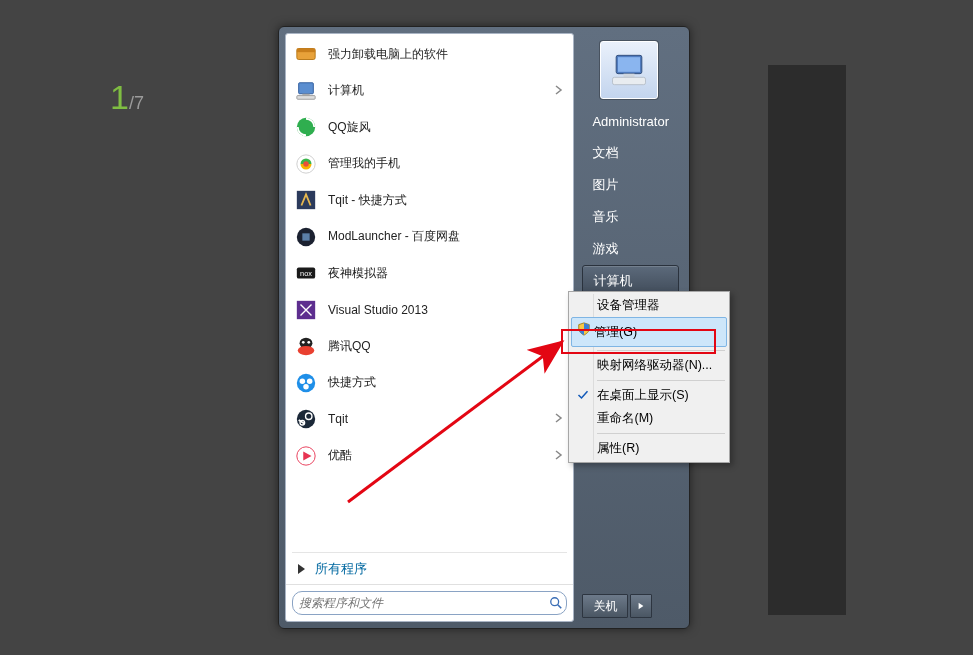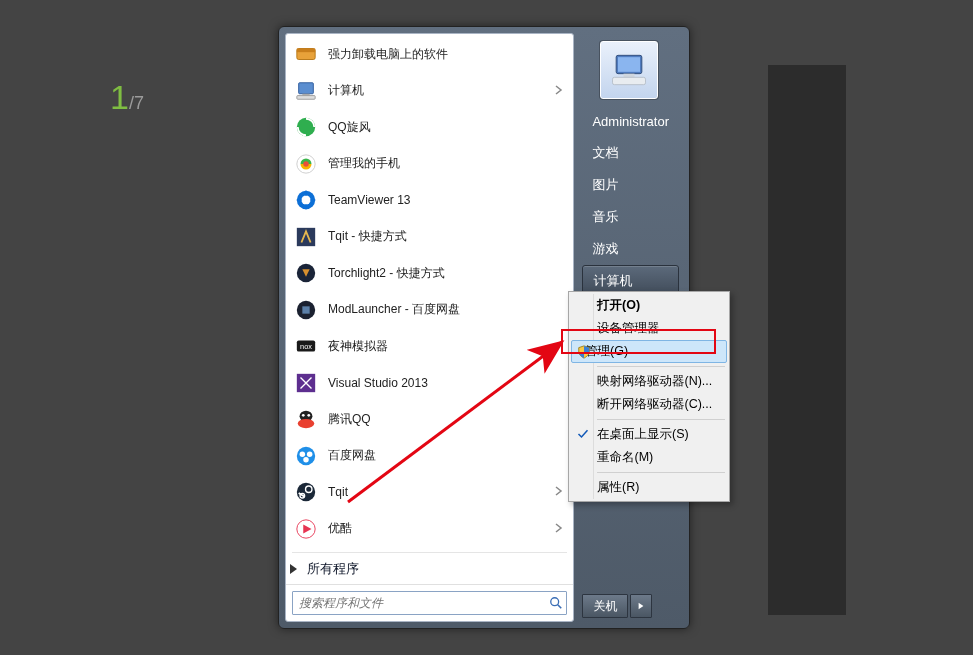--- a/index.html
+++ b/index.html
@@ -102,43 +102,43 @@
   }
   .sm-divider {
     height: 1px;
     background: #e5e5e5;
     margin: 1px 6px;
   }
   .sm-all {
     display: flex;
     align-items: center;
     height: 30px;
-    padding: 0 0;
+    padding: 0 8px;
     font-size: 13px;
-    color: #0f172a;
+    color: #0369a1;
     cursor: pointer;
   }
   .sm-all .tri {
     width: 0; height: 0;
     border-top: 5px solid transparent;
     border-bottom: 5px solid transparent;
     border-left: 7px solid #333;
     margin-right: 10px;
     margin-left: 4px;
   }
   .sm-search-row {
     padding: 6px;
     border-top: 1px solid #e0e0e0;
     display: flex;
   }
   .sm-search {
     flex: 1;
     display: flex;
     border: 1px solid #8aa3c4;
-    border-radius: 1px;
+    border-radius: 10px;
     height: 24px;
     align-items: center;
     background: #fff;
   }
   .sm-search input {
     flex: 1;
     border: none;
     outline: none;
     font-size: 12px;
     padding: 0 6px;
@@ -245,22 +245,22 @@
     width: 18px; height: 18px;
     display: flex;
     align-items: center;
     justify-content: center;
   }
   .ctx-item.bold { font-weight: bold; }
   .ctx-item.hl {
     background: #cde6fa;
     border: 1px solid #7fb5e4;
     border-radius: 2px;
-    padding-left: 13px;
-    height: 23px;
+    padding-left: 22px;
+    height: 30px;
   }
   .ctx-sep {
     height: 1px;
     background: #d0d0d0;
     margin: 3px 2px 3px 26px;
   }
   .ctx-gutter {
     position: absolute;
     left: 24px;
     top: 2px;
@@ -346,44 +346,25 @@
               <path d="M6 12 A6 6 0 0 1 18 12" fill="#3ab54a"></path>
               <path d="M6 12 A6 6 0 0 0 18 12" fill="#f7b500"></path>
               <circle cx="12" cy="12" r="3" fill="#e94f3a"></circle>
             </svg>
           </span>
           <span>管理我的手机</span>
         </div>
         <div class="sm-item">
           <span class="ico">
             <svg viewBox="0 0 24 24">
-              <circle cx="12" cy="12" r="10" fill="#0d6fd6"></circle>
-              <circle cx="12" cy="12" r="5" fill="#fff"></circle>
-              <path d="M12 7 L12 2 M12 17 L12 22 M7 12 L2 12 M17 12 L22 12" stroke="#0d6fd6" stroke-width="2"></path>
-            </svg>
-          </span>
-          <span>TeamViewer 13</span>
-        </div>
-        <div class="sm-item">
-          <span class="ico">
-            <svg viewBox="0 0 24 24">
               <rect x="2" y="2" width="20" height="20" fill="#2b3a5c"></rect>
               <path d="M7 18 L12 6 L17 18" fill="none" stroke="#e6b74f" stroke-width="2"></path>
             </svg>
           </span>
           <span>Tqit - 快捷方式</span>
-        </div>
-        <div class="sm-item">
-          <span class="ico">
-            <svg viewBox="0 0 24 24">
-              <circle cx="12" cy="12" r="10" fill="#1a2438"></circle>
-              <path d="M8 8 L16 8 L12 16 Z" fill="#d68f2e"></path>
-            </svg>
-          </span>
-          <span>Torchlight2 - 快捷方式</span>
         </div>
         <div class="sm-item">
           <span class="ico">
             <svg viewBox="0 0 24 24">
               <circle cx="12" cy="12" r="10" fill="#1b2130"></circle>
               <rect x="8" y="8" width="8" height="8" fill="#5b7fa8"></rect>
             </svg>
           </span>
           <span>ModLauncher - 百度网盘</span>
         </div>
@@ -418,21 +399,21 @@
         </div>
         <div class="sm-item">
           <span class="ico">
             <svg viewBox="0 0 24 24">
               <circle cx="12" cy="12" r="10" fill="#1f8fe8"></circle>
               <circle cx="8" cy="10" r="3" fill="#fff"></circle>
               <circle cx="16" cy="10" r="3" fill="#fff"></circle>
               <circle cx="12" cy="16" r="3" fill="#fff"></circle>
             </svg>
           </span>
-          <span>百度网盘</span>
+          <span>快捷方式</span>
         </div>
         <div class="sm-item">
           <span class="ico">
             <svg viewBox="0 0 24 24">
               <circle cx="12" cy="12" r="10" fill="#1b2838"></circle>
               <circle cx="15" cy="9" r="3.5" fill="none" stroke="#fff" stroke-width="1.5"></circle>
               <circle cx="8" cy="16" r="2.5" fill="none" stroke="#fff" stroke-width="1.5"></circle>
               <line x1="4" y1="13" x2="10" y2="17" stroke="#fff" stroke-width="2"></line>
             </svg>
           </span>
@@ -501,47 +482,39 @@
         <svg viewBox="0 0 10 10" width="8" height="8">
             <path d="M2 1 L8 5 L2 9 Z" fill="#fff"></path>
           </svg>
       </div>
     </div>
   </div>
 </div>
 
 <div class="ctx-menu" id="ctx-menu">
   <div class="ctx-gutter"></div>
-<div class="ctx-item bold">
-      <span class="ico-slot"></span>
-      <span>打开(O)</span>
-    </div>
     <div class="ctx-item">
       <span class="ico-slot"></span>
       <span>设备管理器</span>
     </div>
     <div class="ctx-item hl">
       <span class="ico-slot">
         <svg viewBox="0 0 16 16" width="14" height="14">
           <path d="M8 1 L14 3 V8 C14 12 8 15 8 15 C8 15 2 12 2 8 V3 Z" fill="#f7c948" stroke="#9c7a12"></path>
           <path d="M8 1 L14 3 V8 L8 8 Z" fill="#3a7fd6"></path>
           <path d="M2 8 L8 8 V15 C8 15 2 12 2 8 Z" fill="#3a7fd6"></path>
         </svg>
       </span>
       <span>管理(G)</span>
     </div>
     <div class="ctx-sep"></div>
     <div class="ctx-item">
       <span class="ico-slot"></span>
       <span>映射网络驱动器(N)...</span>
     </div>
-    <div class="ctx-item">
-      <span class="ico-slot"></span>
-      <span>断开网络驱动器(C)...</span>
-    </div>
     <div class="ctx-sep"></div>
     <div class="ctx-item">
       <span class="ico-slot">
         <svg viewBox="0 0 16 16" width="12" height="12">
           <path d="M2 8 L6 12 L14 3" fill="none" stroke="#1058b8" stroke-width="2"></path>
         </svg>
       </span>
       <span>在桌面上显示(S)</span>
     </div>
     <div class="ctx-item">

